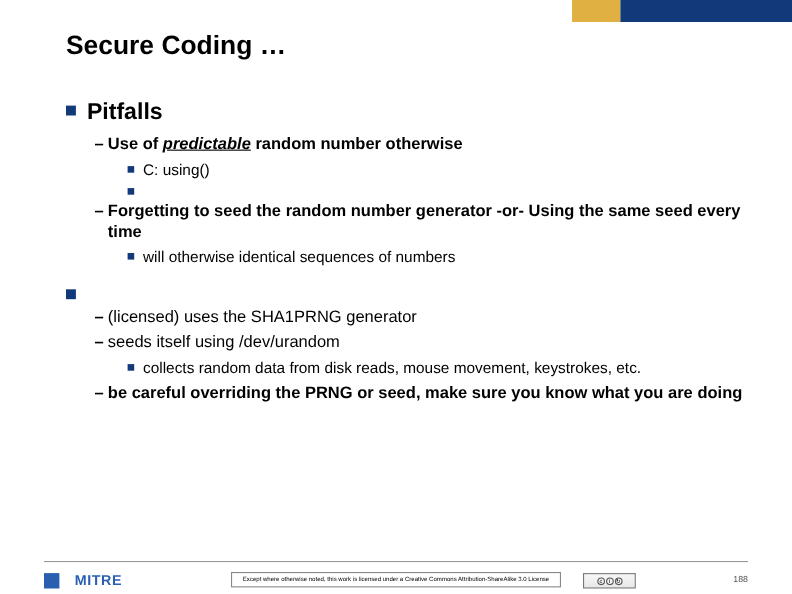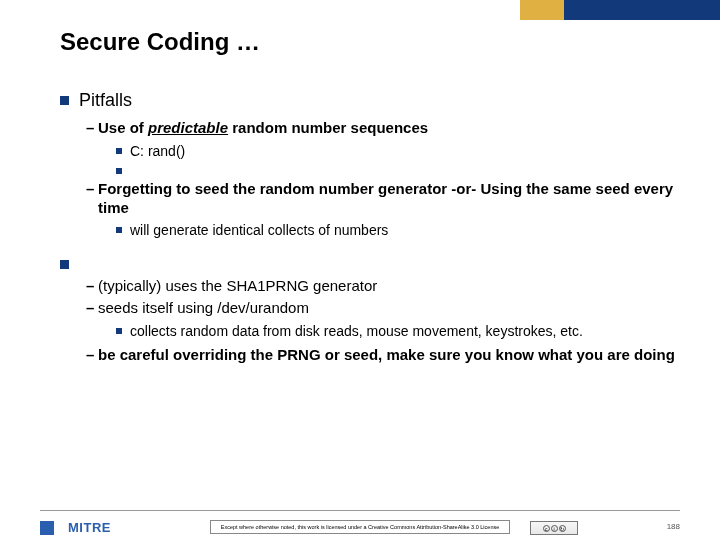--- a/index.html
+++ b/index.html
@@ -6,21 +6,21 @@
   html, body { width: 720px; height: 540px; background: #fff; font-family: Arial, Helvetica, sans-serif; color: #000; }
   .slide { position: relative; width: 720px; height: 540px; }
   .titlebar { position: absolute; top: 0; right: 0; width: 200px; height: 20px; display: flex; }
   .titlebar .gold { width: 44px; height: 20px; background: #e0b142; }
   .titlebar .blue { flex: 1; height: 20px; background: #123a7a; }
   .title { position: absolute; top: 28px; left: 60px; font-size: 24px; font-weight: bold; }
   .content { position: absolute; top: 90px; left: 60px; right: 40px; }
   .sect { margin-bottom: 14px; }
   .h1 { display: flex; align-items: flex-start; margin-bottom: 8px; }
   .sq-big { display: inline-block; width: 9px; height: 9px; background: #123a7a; margin-top: 6px; margin-right: 10px; flex-shrink: 0; }
-  .h1-txt { font-size: 18px; font-weight: normal; }
+  .h1-txt { font-size: 21px; font-weight: bold; }
   .lvl2 { margin-left: 26px; display: flex; align-items: flex-start; margin-bottom: 4px; }
   .dash { width: 12px; flex-shrink: 0; color: #000; font-weight: bold; font-size: 15px; line-height: 1.25; }
   .lvl2-txt { font-size: 15px; font-weight: bold; line-height: 1.25; }
   .lvl2-txt.plain { font-weight: normal; }
   .lvl3 { margin-left: 56px; display: flex; align-items: flex-start; margin-bottom: 2px; }
   .sq-sm { display: inline-block; width: 6px; height: 6px; background: #123a7a; margin-top: 6px; margin-right: 8px; flex-shrink: 0; }
   .lvl3-txt { font-size: 14px; font-weight: normal; line-height: 1.3; }
   .underline { text-decoration: underline; }
   .italic { font-style: italic; }
   .footer { position: absolute; bottom: 30px; left: 0; right: 0; }
@@ -48,49 +48,49 @@
 
     <div class="sect">
       <div class="h1">
         <span class="sq-big"></span>
         <span class="h1-txt">Pitfalls</span>
       </div>
 
       <div class="lvl2">
         <span class="dash">–</span>
         <span class="lvl2-txt">
-          <span>Use of </span><span class="underline italic">predictable</span><span> random number sequences</span>
+          <span>Use of </span><span class="underline italic">predictable</span><span> random number otherwise</span>
         </span>
       </div>
       <div class="lvl3">
         <span class="sq-sm"></span>
-        <span class="lvl3-txt">C: rand()</span>
+        <span class="lvl3-txt">C: using()</span>
       </div>
       <div class="lvl3">
         <span class="sq-sm"></span>
       </div>
 
       <div class="lvl2" style="margin-top:6px;">
         <span class="dash">–</span>
         <span class="lvl2-txt">Forgetting to seed the random number generator  -or-  Using the same seed every time</span>
       </div>
       <div class="lvl3">
         <span class="sq-sm"></span>
-        <span class="lvl3-txt">will generate identical collects of numbers</span>
+        <span class="lvl3-txt">will otherwise identical sequences of numbers</span>
       </div>
     </div>
 
     <div class="sect" style="margin-top:14px;">
       <div class="h1">
         <span class="sq-big"></span>
       </div>
 
       <div class="lvl2">
         <span class="dash">–</span>
-        <span class="lvl2-txt plain">(typically) uses the SHA1PRNG generator</span>
+        <span class="lvl2-txt plain">(licensed) uses the SHA1PRNG generator</span>
       </div>
       <div class="lvl2">
         <span class="dash">–</span>
         <span class="lvl2-txt plain">seeds itself using /dev/urandom</span>
       </div>
       <div class="lvl3">
         <span class="sq-sm"></span>
         <span class="lvl3-txt">collects random data from disk reads, mouse movement, keystrokes, etc.</span>
       </div>
 

